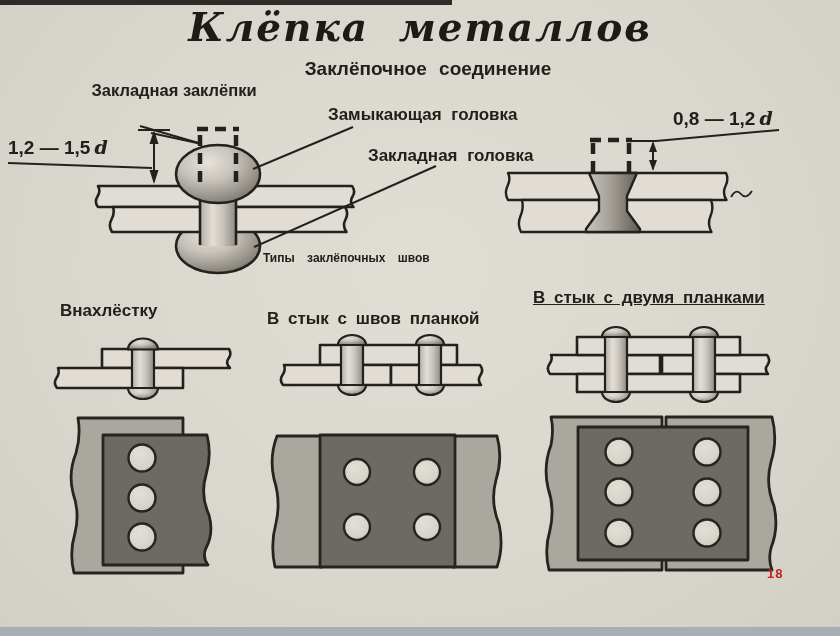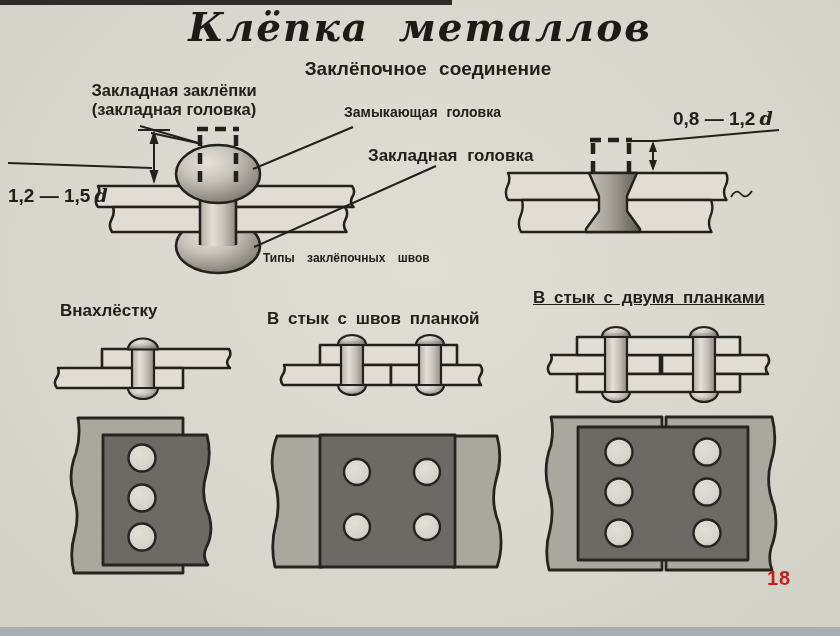--- a/index.html
+++ b/index.html
@@ -14,32 +14,32 @@
   .txt{position:absolute;white-space:nowrap;font-weight:bold;line-height:1.12;}
   .title{
     top:6px;left:0;width:840px;text-align:center;
     font-family:"DejaVu Serif", serif;
     font-style:italic;font-weight:bold;
     font-size:39px;letter-spacing:2px;word-spacing:14px;
     color:#1c1b17;
   }
   .subtitle{top:58px;left:8px;width:840px;text-align:center;font-size:19px;word-spacing:7px;}
   .shank-label{top:81px;left:78px;width:192px;text-align:center;font-size:16.5px;line-height:19px;}
-  .closing-label{top:105px;left:344px;font-size:14px;word-spacing:5px;}
+  .closing-label{top:105px;left:328px;font-size:17px;word-spacing:5px;}
   .embedded-label{top:146px;left:368px;font-size:17px;word-spacing:5px;}
   .dim{font-size:19px;}
   .dim .sym{font-family:"DejaVu Serif", serif;font-style:italic;font-weight:bold;font-size:19px;margin-left:4px;}
-  .dim-left{top:137px;left:8px;margin-top:48px;}
+  .dim-left{top:137px;left:8px;}
   .dim-right{top:108px;left:673px;}
   .section-title{top:252px;left:263px;font-size:12px;word-spacing:9px;}
   .seam-label{font-size:17px;word-spacing:4px;}
   .seam-lap{top:301px;left:60px;}
   .seam-one{top:309px;left:267px;}
   .seam-two{top:288px;left:533px;text-decoration:underline;}
-  .page-number{top:567px;left:767px;font-size:20px;color:#c42020;letter-spacing:1px;text-align:center;}
+  .page-number{top:567px;left:767px;font-size:13px;color:#c42020;letter-spacing:1px;text-align:center;}
   svg{position:absolute;top:0;left:0;}
 </style>
 </head>
 <body>
 
 <div class="slide">
 
   <svg width="840" height="636" viewBox="0 0 840 636">
     <defs>
       <radialGradient id="gHead" cx="38%" cy="30%" r="80%">
@@ -202,21 +202,20 @@
       <circle cx="619" cy="533" r="13.5" fill="url(#gHole)" stroke-width="2.4"></circle>
       <circle cx="707" cy="533" r="13.5" fill="url(#gHole)" stroke-width="2.4"></circle>
     </g>
   </svg>
 
   <div class="txt title">Клёпка металлов</div>
   <div class="txt subtitle">Заклёпочное соединение</div>
 
   <div class="txt shank-label">
     <span>Закладная заклёпки</span><br>
-    <span>(закладная головка)</span>
   </div>
   <div class="txt closing-label">Замыкающая головка</div>
   <div class="txt embedded-label">Закладная головка</div>
 
   <div class="txt dim dim-left">
     <span>1,2 — 1,5</span><span class="sym">d</span>
   </div>
   <div class="txt dim dim-right">
     <span>0,8 — 1,2</span><span class="sym">d</span>
   </div>

